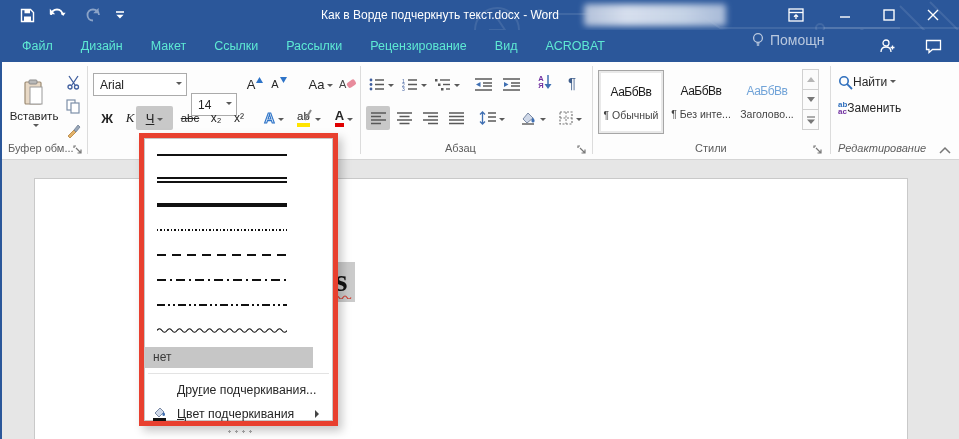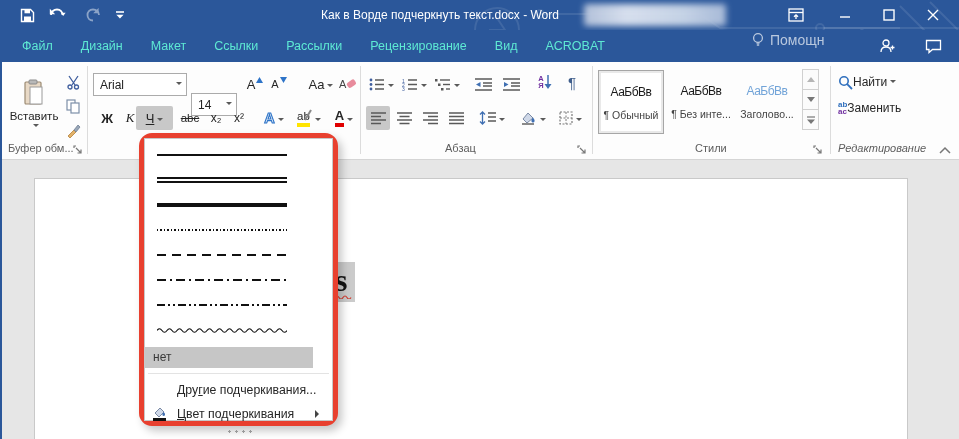--- a/index.html
+++ b/index.html
@@ -56,21 +56,21 @@
   
   .doc { position:absolute; left:0; top:160px; width:959px; height:279px; background:#e6e6e6; }
   .page { position:absolute; left:34px; top:18px; width:874px; height:262px; background:#ffffff;
           border:1px solid #c9c9c9; border-bottom:none; }
   .selection { position:absolute; left:333px; top:262px; width:22px; height:40px; background:#cbcbcb; z-index:5; }
   .selection .sel-text { font-family:"Liberation Serif", serif; font-weight:600; font-size:32px; line-height:36px; color:#141414; padding-left:2px; display:block; }
   .selection svg { position:absolute; left:2px; bottom:3px; }
 
   
   .umenu { position:absolute; left:139px; top:133px; width:199px; height:293px; z-index:50;
-           border:5px solid #e8402f; border-radius:13px; background:#fff;
+           border:5px solid #e8402f; border-radius:0; background:#fff;
            box-shadow:4px 5px 9px rgba(0,0,0,.22); }
   .umenu-inner { position:absolute; inset:0; border:1px solid #c8c8c8; background:#fff; padding-top:3px; }
   .u-row { height:25px; display:flex; align-items:center; padding-left:12px; }
   .u-sample { width:130px; }
   .u-single { height:2px; background:#111; }
   .u-double { height:6px; border-top:2px solid #111; border-bottom:2px solid #111; }
   .u-thick  { height:4px; background:#111; }
   .u-dotted { height:2px; background:repeating-linear-gradient(90deg,#111 0 1.5px,transparent 1.5px 3.5px); }
   .u-dashed { height:2px; background:repeating-linear-gradient(90deg,#111 0 9px,transparent 9px 15px); }
   .u-dashdot { height:2px; background:repeating-linear-gradient(90deg,#111 0 9px,transparent 9px 13px,#111 13px 15px,transparent 15px 19px); }

